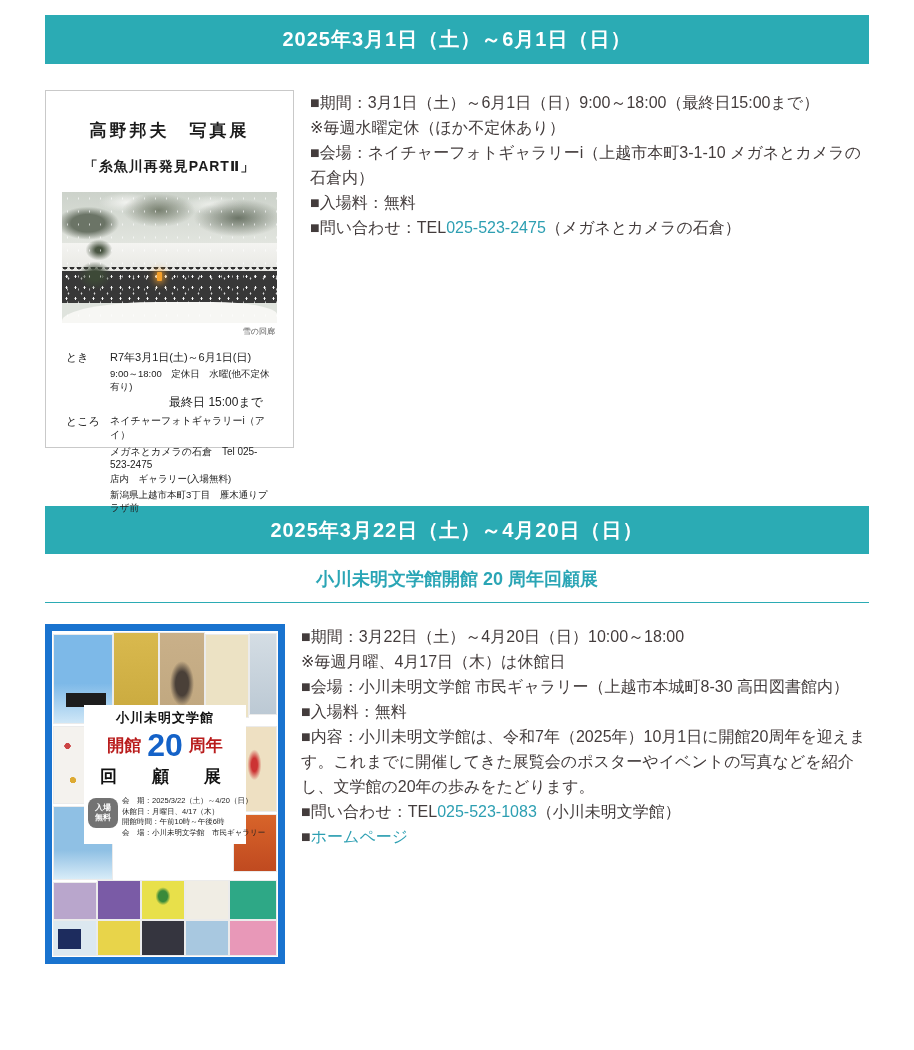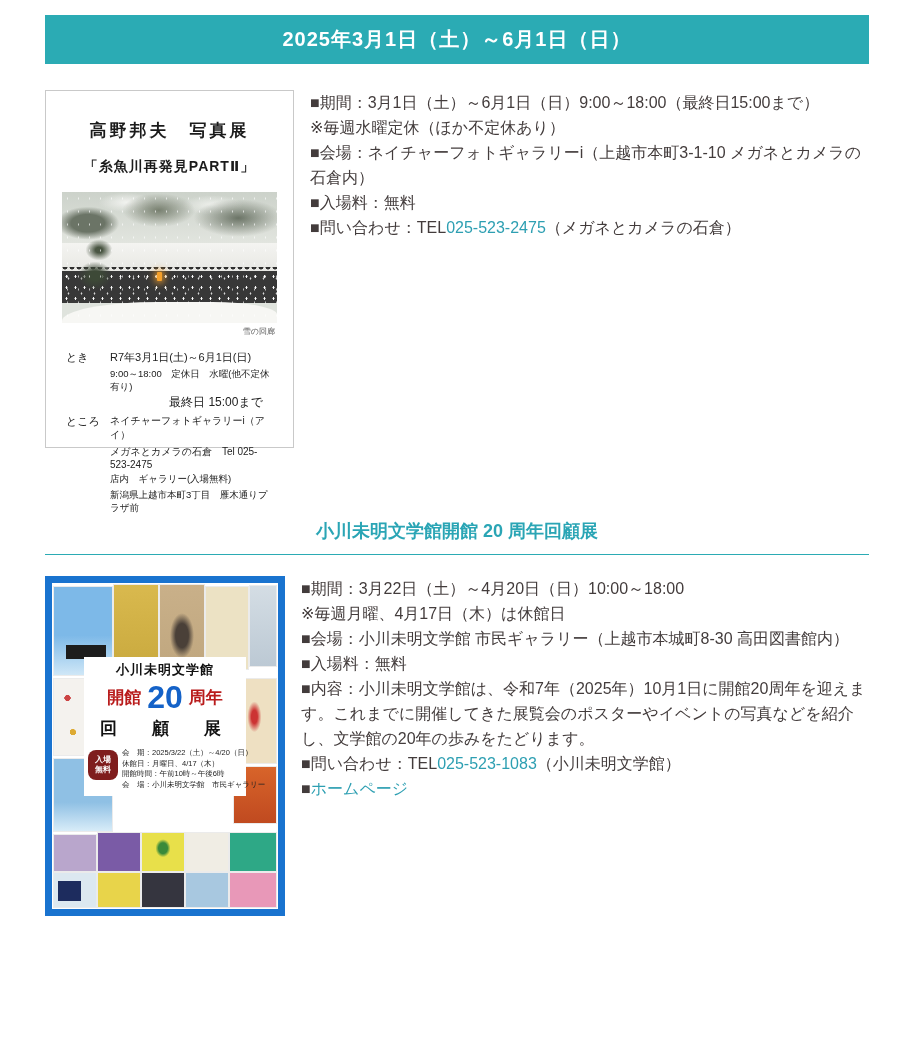--- a/index.html
+++ b/index.html
@@ -117,21 +117,21 @@
   .t19 { left:178px; top:290px; width:46px; height:34px; background:#e898b8; }
 
   .p2-panel { position:absolute; z-index:2; left:32px; top:74px; width:162px;
               background:#ffffff; padding:4px 2px 6px; text-align:center; }
   .p2-museum { font-size:13px; font-weight:bold; color:#111; letter-spacing:1px; }
   .p2-bigline { display:flex; align-items:center; justify-content:center; margin-top:2px; }
   .p2-kaikan, .p2-shunen { font-size:17px; font-weight:bold; color:#b91c1c; }
   .p2-num { font-size:32px; font-weight:bold; color:#1462c8; margin:0 6px; line-height:1; }
   .p2-kaiko { font-size:17px; font-weight:bold; color:#111; letter-spacing:9px; margin-top:4px; }
   .p2-inforow { display:flex; align-items:flex-start; margin-top:8px; text-align:left; }
-  .p2-badge { flex:none; width:30px; height:30px; border-radius:8px; background:#7f1d1d;
+  .p2-badge { flex:none; width:30px; height:30px; border-radius:8px; background:#737373;
               color:#fff; font-size:8px; line-height:10px; font-weight:bold;
               display:flex; flex-direction:column; align-items:center; justify-content:center; margin:2px 4px 0 2px; }
   .p2-info { flex:1; font-size:7.5px; line-height:10.5px; color:#222; white-space:nowrap; }
 
   
   .gap-between { height:58px; }
   .section2 .section-body { margin-top:21px; }
 </style>
 </head>
 <body>
@@ -186,20 +186,23 @@
         <p>■会場：ネイチャーフォトギャラリーi（上越市本町3-1-10 メガネとカメラの石倉内）</p>
         <p>■入場料：無料</p>
         <p><span>■問い合わせ：TEL</span><a class="tel-link">025-523-2475</a><span>（メガネとカメラの石倉）</span></p>
       </div>
     </div>
   </div>
 
   <div class="gap-between"></div>
 
   <div class="section section2">
+    <div class="band">
+      <span>2025年3月22日（土）～4月20日（日）</span>
+    </div>
     <div class="event-title">小川未明文学館開館 20 周年回顧展</div>
     <hr class="rule">
 
     <div class="section-body">
 
       <div class="poster2">
         <div class="tile t1"></div>
         <div class="tile t2"></div>
         <div class="tile t3"></div>
         <div class="tile t4"></div>

